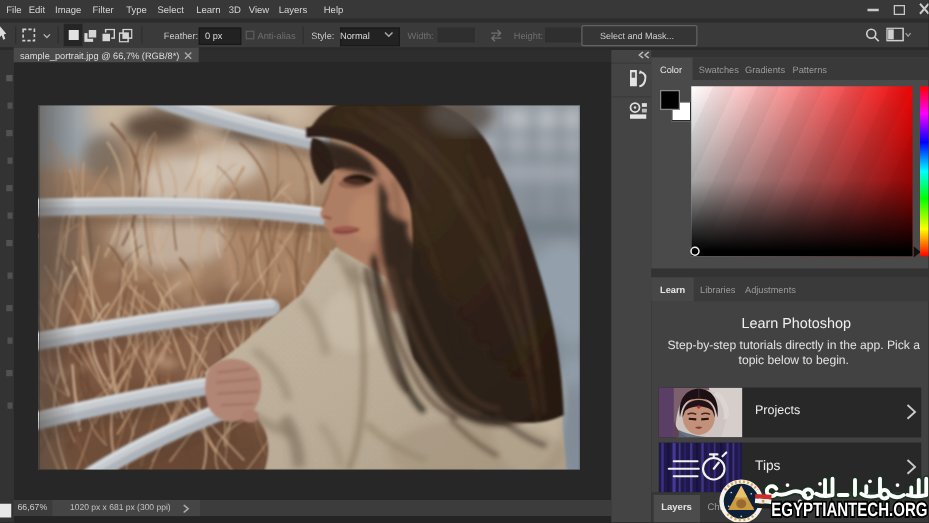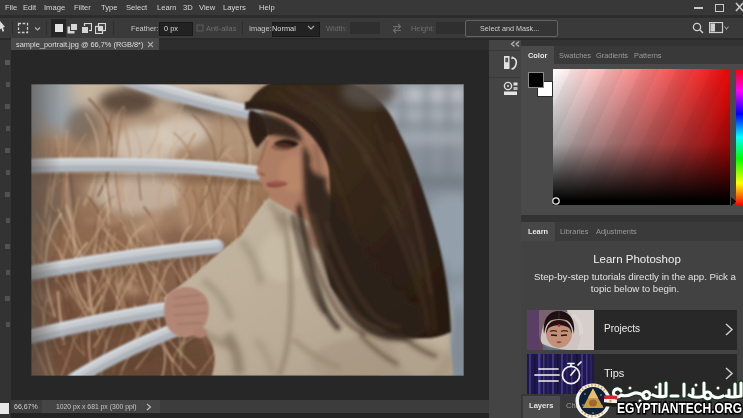--- a/index.html
+++ b/index.html
@@ -60,21 +60,21 @@
   </svg>
 <div class="abs" style="left:113px;top:21px;width:1px;height:14px;background:#2e2e2e"></div>
 <div class="abs txt" style="left:131px;top:24px;font-size:7.4px;color:#c9c9c9">Feather:</div>
 <div class="abs" style="left:159px;top:21.5px;width:32px;height:12px;background:#222;border:1px solid #191919"></div>
 <div class="abs txt" style="left:164px;top:24px;font-size:7.4px;color:#dcdcdc">0 px</div>
 <svg class="abs" style="left:196px;top:24px" width="8" height="8">
     <rect x="1" y="1" width="6" height="6" fill="none" stroke="#5c5c5c" stroke-width="1"></rect>
   </svg>
 <div class="abs txt" style="left:206px;top:24px;font-size:7.4px;color:#6f6f6f">Anti-alias</div>
 <div class="abs" style="left:242px;top:21px;width:1px;height:14px;background:#2e2e2e"></div>
-<div class="abs txt" style="left:249px;top:24px;font-size:7.4px;color:#c9c9c9">Image:</div>
+<div class="abs txt" style="left:249px;top:24px;font-size:7.4px;color:#c9c9c9">Style:</div>
 <div class="abs" style="left:272px;top:21.5px;width:46px;height:13px;background:#222;border:1px solid #191919"></div>
 <div class="abs txt" style="left:272px;top:24px;font-size:7.4px;color:#dcdcdc">Normal</div>
 <svg class="abs" style="left:307px;top:25px" width="8" height="6">
     <path d="M1 1 l3 3 l3 -3" stroke="#aaa" stroke-width="1.2" fill="none"></path>
   </svg>
 <div class="abs txt" style="left:326px;top:24px;font-size:7.4px;color:#6f6f6f">Width:</div>
 <div class="abs" style="left:350px;top:21.5px;width:30px;height:12px;background:#2f2f2f"></div>
 <svg class="abs" style="left:391px;top:23px" width="12" height="11">
     <path d="M2 3.5 h7 M7 1 l2.5 2.5 L7 6" stroke="#6f6f6f" stroke-width="1.1" fill="none"></path>
     <path d="M10 7.5 h-7 M5 5 L2.5 7.5 L5 10" stroke="#6f6f6f" stroke-width="1.1" fill="none"></path>
@@ -580,21 +580,21 @@
 <circle cx="5" cy="5" r="1" fill="#dedede"></circle>
 <rect x="10.5" y="1.5" width="4" height="3" fill="#dedede"></rect>
 <rect x="10.5" y="6" width="4" height="3" fill="#bbb"></rect>
 <rect x="1" y="10.5" width="13" height="3.5" fill="#e6e6e6"></rect>
 </svg>
 
 <div class="abs" style="left:521px;top:40px;width:222px;height:175px;background:#4a4a4a"></div>
 <div class="abs" style="left:521px;top:40px;width:222px;height:6px;background:#333"></div>
 <div class="abs" style="left:521px;top:46px;width:222px;height:18px;background:#393939"></div>
 <div class="abs" style="left:521px;top:46px;width:33px;height:18px;background:#4a4a4a"></div>
-<div class="abs txt" style="left:528px;top:51px;font-size:7.4px;color:#e6e6e6;font-weight:bold">Color</div>
+<div class="abs txt" style="left:528px;top:51px;font-size:7.4px;color:#e6e6e6;font-weight:normal">Color</div>
 <div class="abs txt" style="left:559px;top:51px;font-size:7.4px;color:#9b9b9b">Swatches</div>
 <div class="abs txt" style="left:596px;top:51px;font-size:7.4px;color:#9b9b9b">Gradients</div>
 <div class="abs txt" style="left:634px;top:51px;font-size:7.4px;color:#9b9b9b">Patterns</div>
 
 <div class="abs" style="left:537px;top:81px;width:14px;height:14px;background:#fff;border:1px solid #2a2a2a"></div>
 <div class="abs" style="left:528px;top:72px;width:14px;height:14px;background:#000;border:1px solid #8a8a8a"></div>
 
 <div class="abs" style="left:553px;top:69px;width:177px;height:136px;background:
  repeating-linear-gradient(115deg, rgba(0,0,0,0) 0 16px, rgba(0,0,0,0.04) 16px 32px),
  linear-gradient(to bottom, rgba(0,0,0,0) 0%, rgba(0,0,0,0.35) 55%, rgba(0,0,0,0.75) 80%, #000 97%),

